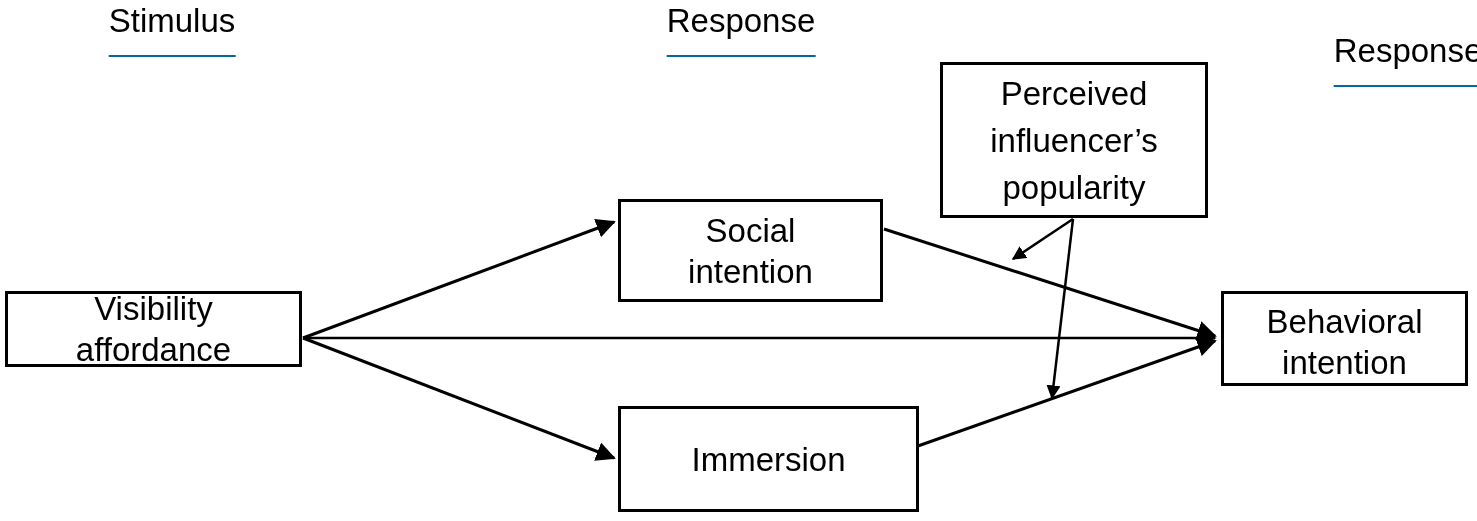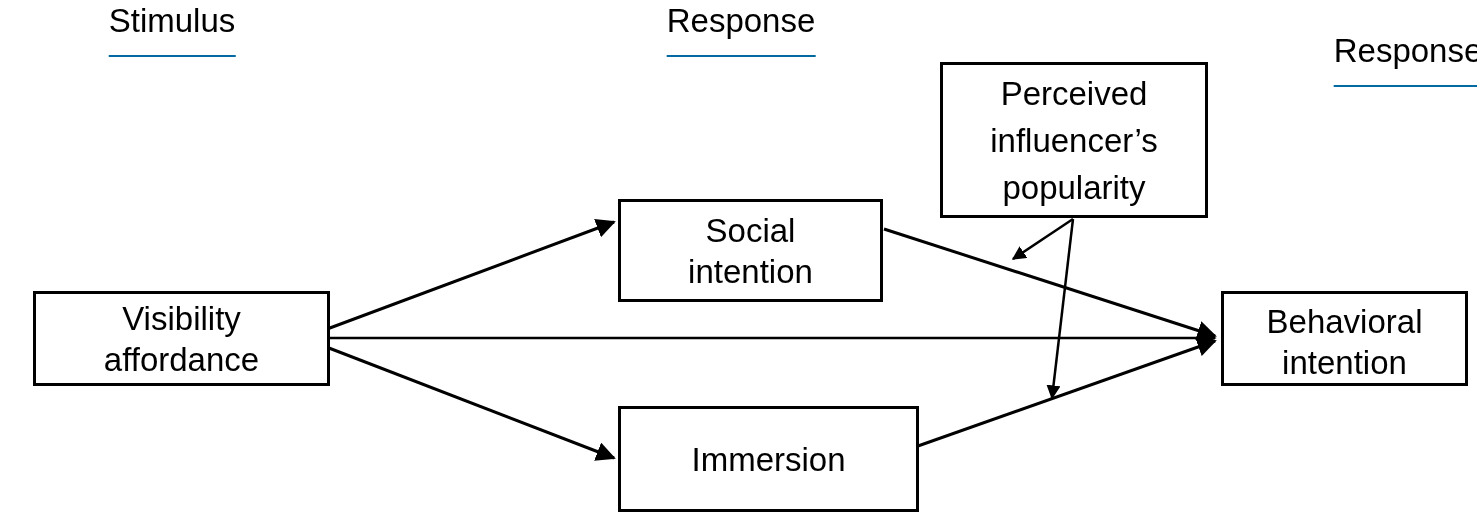--- a/index.html
+++ b/index.html
@@ -101,21 +101,21 @@
 
     <path class="edge-line" d="M 884 229 L 1215 336" marker-end="url(#arrowhead)"></path>
 
     <path class="edge-line" d="M 884 458 L 1215 341" marker-end="url(#arrowhead)"></path>
 
     <path class="edge-line thin" d="M 1073 219 L 1013 259" marker-end="url(#arrowhead-small)"></path>
 
     <path class="edge-line thin" d="M 1073 219 L 1052 398" marker-end="url(#arrowhead-small)"></path>
   </svg>
 
-  <div class="node-box" style="left:5px; top:291px; width:297px; height:95px;margin-left:28px;">
+  <div class="node-box" style="left:5px; top:291px; width:297px; height:76px;">
     <span class="node-label">
       <span>Visibility</span><br>
       <span>affordance</span>
     </span>
   </div>
 
   <div class="node-box" style="left:618px; top:167px; width:265px; height:103px;margin-top:32px;">
     <span class="node-label">
       <span>Social</span><br>
       <span>intention</span>

